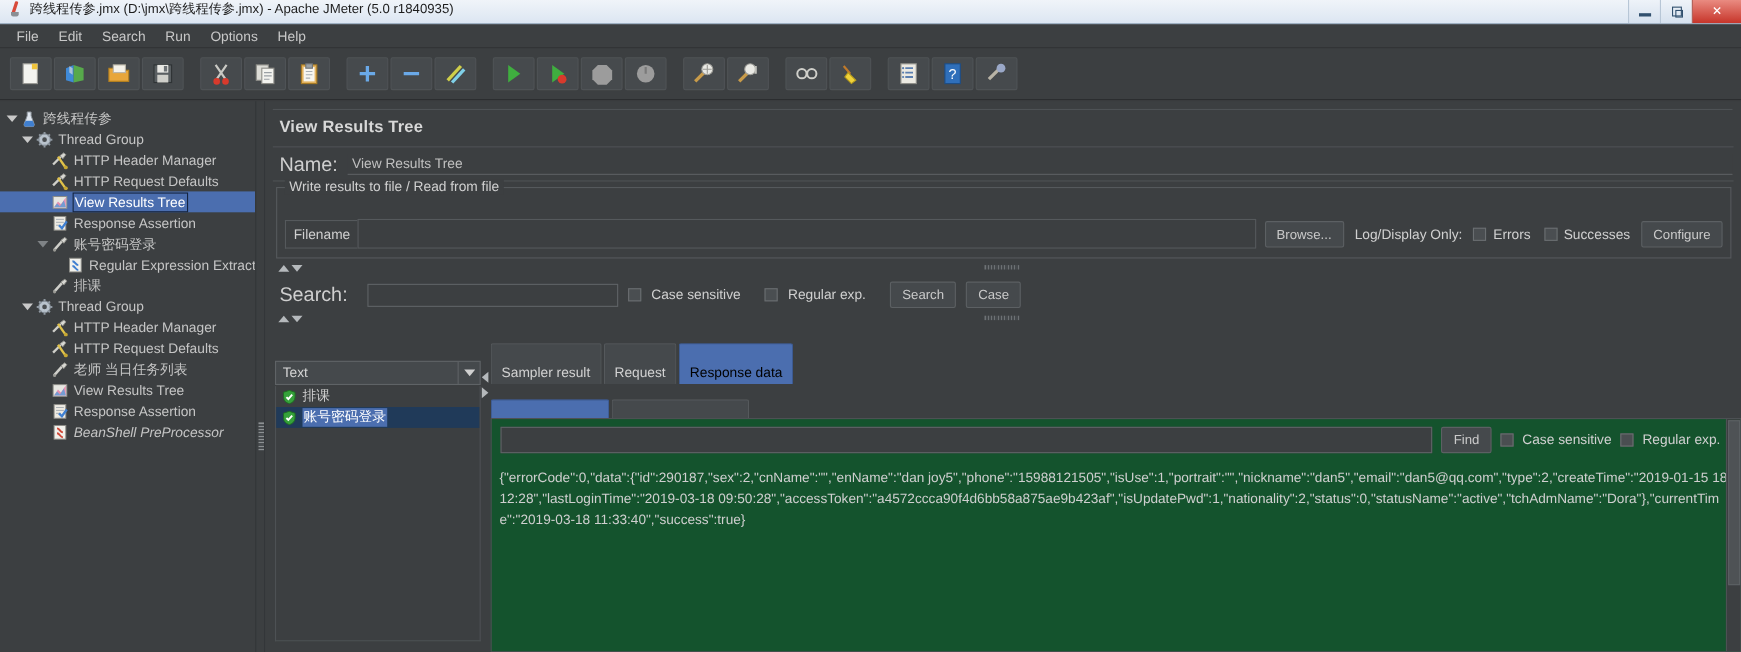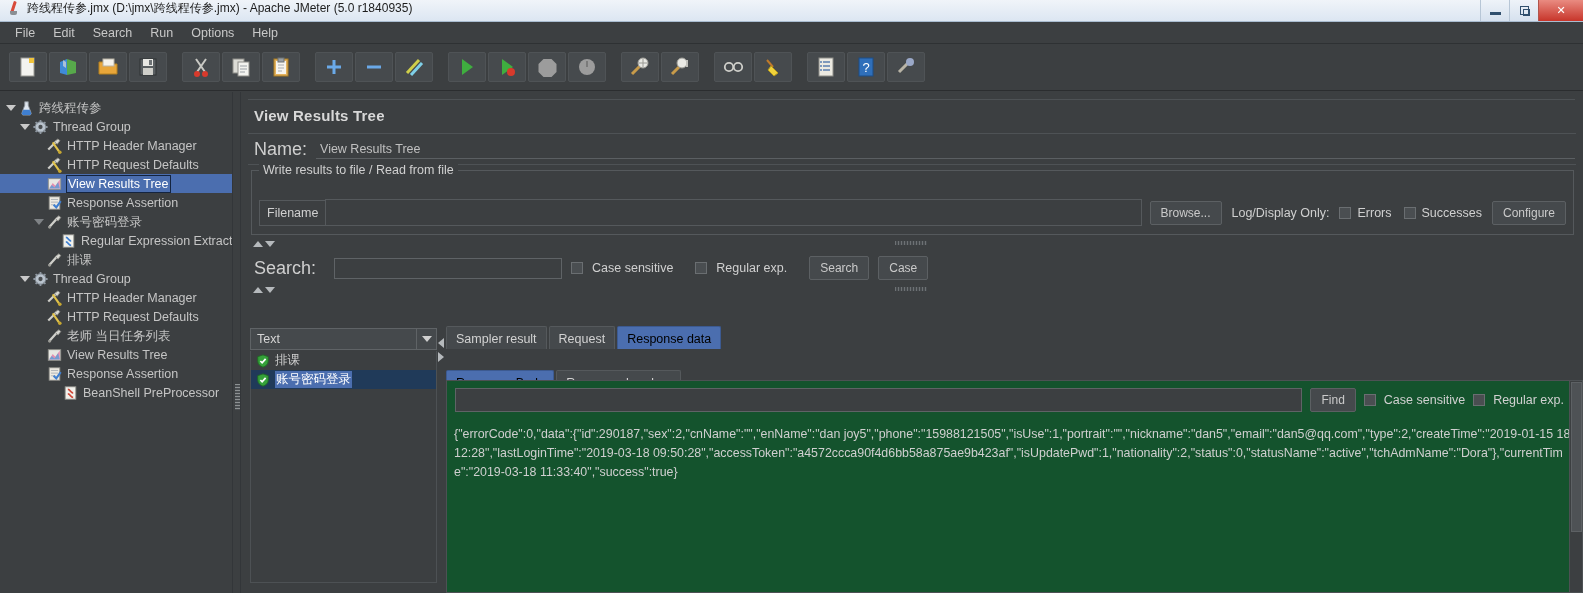--- a/index.html
+++ b/index.html
@@ -240,21 +240,21 @@
   .shield { width: 14px; height: 14px; margin-right: 5px; flex: none; }
 
   .vsplit { width: 9px; flex: none; position: relative; }
   .vsplit .ar-l, .vsplit .ar-r { position: absolute; left: 1px; width: 0; height: 0; }
   .vsplit .ar-l { top: 10px; border-top: 5px solid transparent; border-bottom: 5px solid transparent; border-right: 6px solid #b5b9bc; }
   .vsplit .ar-r { top: 24px; border-top: 5px solid transparent; border-bottom: 5px solid transparent; border-left: 6px solid #b5b9bc; }
 
   .tabs-col { flex: 1; position: relative; padding-right: 1px; }
   .tabrow { display: flex; align-items: flex-end; gap: 2px; height: 21px; }
   .tab {
-    padding: 5px 9px 3px 9px; font-size: 12.5px; color: #d2d2d2;
+    padding: 19px 9px 3px 9px; font-size: 12.5px; color: #d2d2d2;
     background: #45494c; border: 1px solid #55595c; border-bottom: none;
     border-radius: 2px 2px 0 0;
   }
   .tab.active { background: #4b6eaf; color: #000000; border-color: #3c5a91; }
   .tabrow2 { display: flex; align-items: center; gap: 2px; height: 21px; margin-top: 22px; }
 
   .tab-body {
     position: absolute; left: 0; right: 0; top: 52px; bottom: 0;
     border: 1px solid #4d5154; background: #14532d;
   }
@@ -599,21 +599,21 @@
           </div>
           <div class="tnode" style="padding-left: 32px;">
             <span class="toggle"></span>
             <span class="ticon"><svg viewBox="0 0 18 18" width="17" height="16">
                 <rect x="3" y="2" width="12" height="14" fill="#edeae2" stroke="#8c8c87"></rect>
                 <path d="M5 5 h8 M5 8 h8 M5 11 h5" stroke="#a8aeb3"></path>
                 <path d="M8 11 l3 3 5 -7" stroke="#3f7fd0" stroke-width="2.4" fill="none"></path>
               </svg></span>
             <span class="tlabel">Response Assertion</span>
           </div>
-          <div class="tnode" style="padding-left: 48px;">
+          <div class="tnode" style="padding-left: 32px; font-style: italic;">
             <span class="toggle"></span>
             <span class="ticon"><svg viewBox="0 0 18 18" width="17" height="16">
                 <rect x="3" y="2" width="12" height="14" fill="#f1f1ec" stroke="#8c8c87"></rect>
                 <path d="M6 5 c3 0 3 4 6 4 M6 10 c3 0 3 4 6 4" stroke="#d04a3a" stroke-width="2" fill="none"></path>
               </svg></span>
             <span class="tlabel">BeanShell PreProcessor</span>
           </div>
         </div>
     </div>
 

